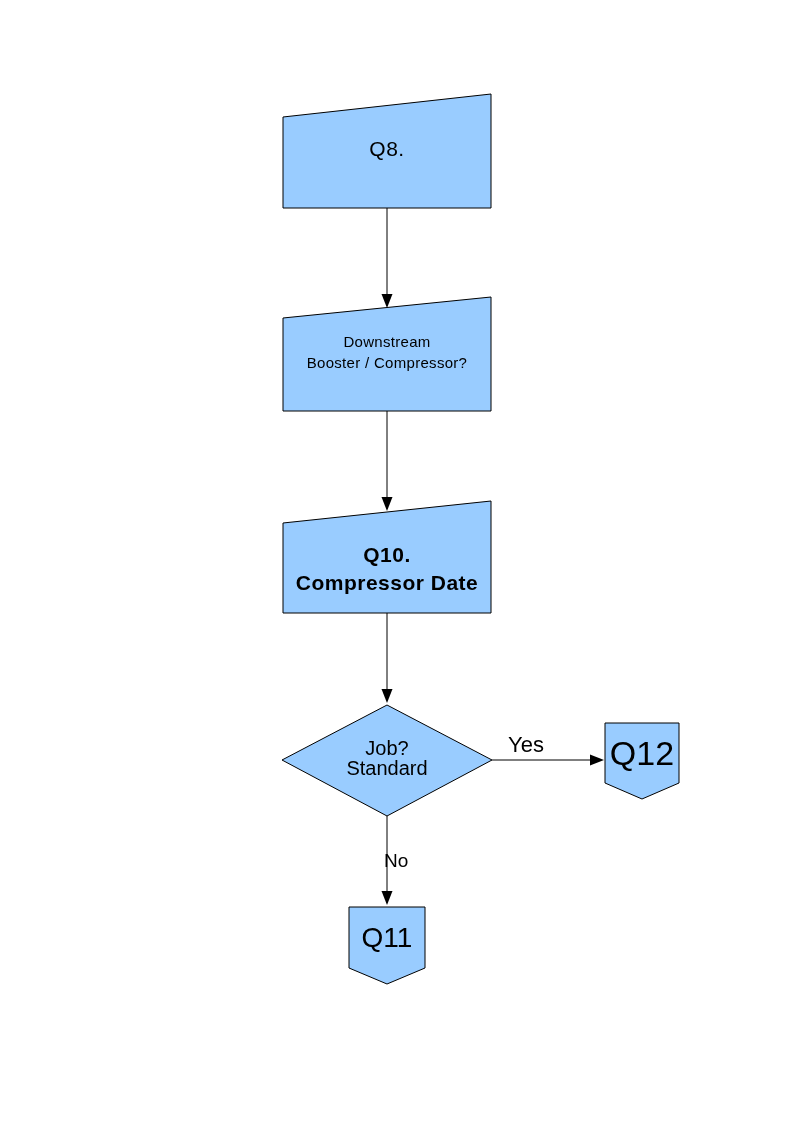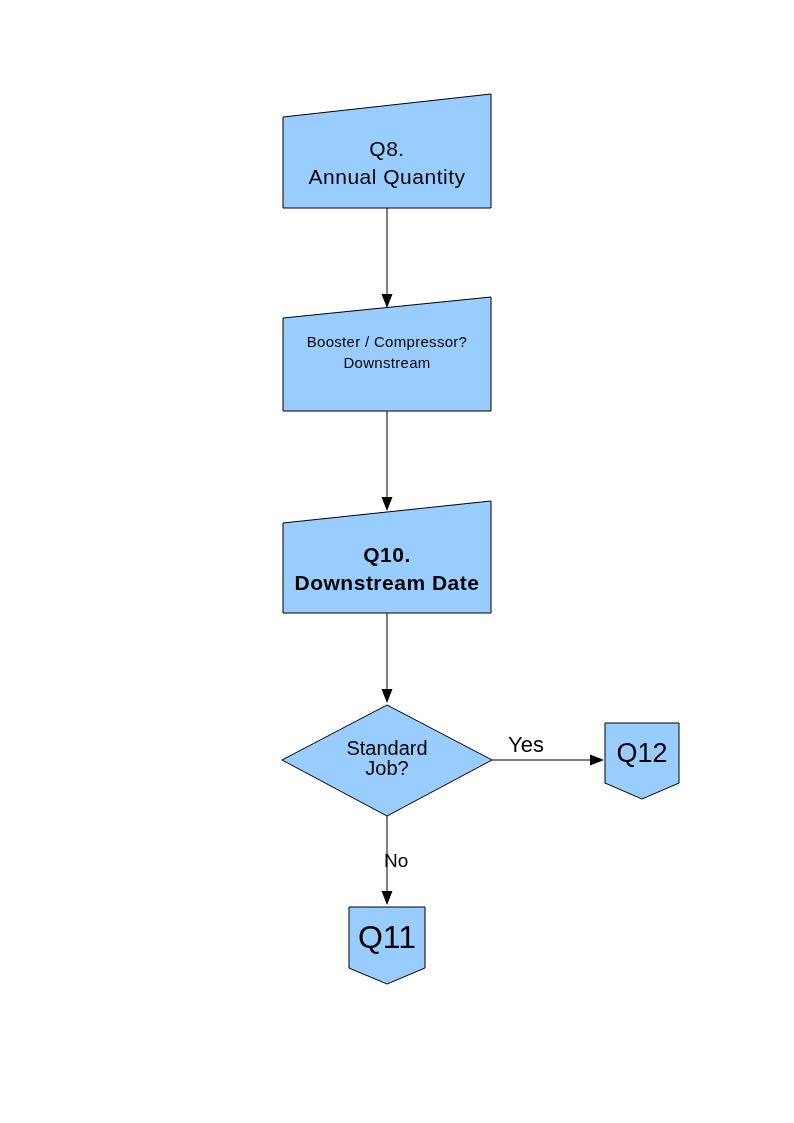--- a/index.html
+++ b/index.html
@@ -34,22 +34,22 @@
     color: #000000;
     white-space: nowrap;
   }
   .center { text-align: center; }
   #lbl-q8  { left: 283px; top: 135px; width: 208px; font-size: 21px; line-height: 28px; letter-spacing: 0.5px; }
   #lbl-q9  { left: 283px; top: 331px; width: 208px; font-size: 15px; line-height: 21px; letter-spacing: 0.3px; }
   #lbl-q10 { left: 283px; top: 541px; width: 208px; font-size: 21px; line-height: 28px; letter-spacing: 0.5px; font-weight: bold; }
   #lbl-decision { left: 282px; top: 738px; width: 210px; font-size: 20px; line-height: 20px; }
   #lbl-yes { left: 496px; top: 732px; width: 60px; font-size: 22px; }
   #lbl-no  { left: 384px; top: 850px; font-size: 19px; }
-  #lbl-q12 { left: 605px; top: 723px; width: 74px; height: 60px; display: flex; align-items: center; justify-content: center; font-size: 27px; }
-  #lbl-q11 { left: 349px; top: 907px; width: 76px; height: 61px; display: flex; align-items: center; justify-content: center; font-size: 32px; }
+  #lbl-q12 { left: 605px; top: 723px; width: 74px; height: 60px; display: flex; align-items: center; justify-content: center; font-size: 34px; }
+  #lbl-q11 { left: 349px; top: 907px; width: 76px; height: 61px; display: flex; align-items: center; justify-content: center; font-size: 28px; }
 </style>
 </head>
 <body>
 
 <div class="page">
 
   <svg class="canvas-svg" viewBox="0 0 794 1123" xmlns="http://www.w3.org/2000/svg">
 
     <line class="connector" x1="387" y1="208" x2="387" y2="295"></line>
     <polygon class="arrowhead" points="387,308 381.5,294 392.5,294"></polygon>
@@ -74,36 +74,35 @@
 
     <polygon class="node" points="387,705 492,760 387,816 282,760" fill="#99CCFF"></polygon>
 
     <polygon class="node" points="605,723 679,723 679,783 642,799 605,783" fill="#99CCFF"></polygon>
 
     <polygon class="node" points="349,907 425,907 425,968 387,984 349,968" fill="#99CCFF"></polygon>
   </svg>
 
   <div class="lbl center" id="lbl-q8">
     <div>Q8.</div>
-    <div>Annual Quantity</div>
   </div>
 
   <div class="lbl center" id="lbl-q9">
+    <div>Downstream</div>
     <div>Booster / Compressor?</div>
-    <div>Downstream</div>
   </div>
 
   <div class="lbl center" id="lbl-q10">
     <div>Q10.</div>
-    <div>Downstream Date</div>
+    <div>Compressor Date</div>
   </div>
 
   <div class="lbl center" id="lbl-decision">
+    <div>Job?</div>
     <div>Standard</div>
-    <div>Job?</div>
   </div>
 
   <div class="lbl center" id="lbl-yes">Yes</div>
 
   <div class="lbl" id="lbl-no">No</div>
 
   <div class="lbl" id="lbl-q12">Q12</div>
 
   <div class="lbl" id="lbl-q11">Q11</div>
 

